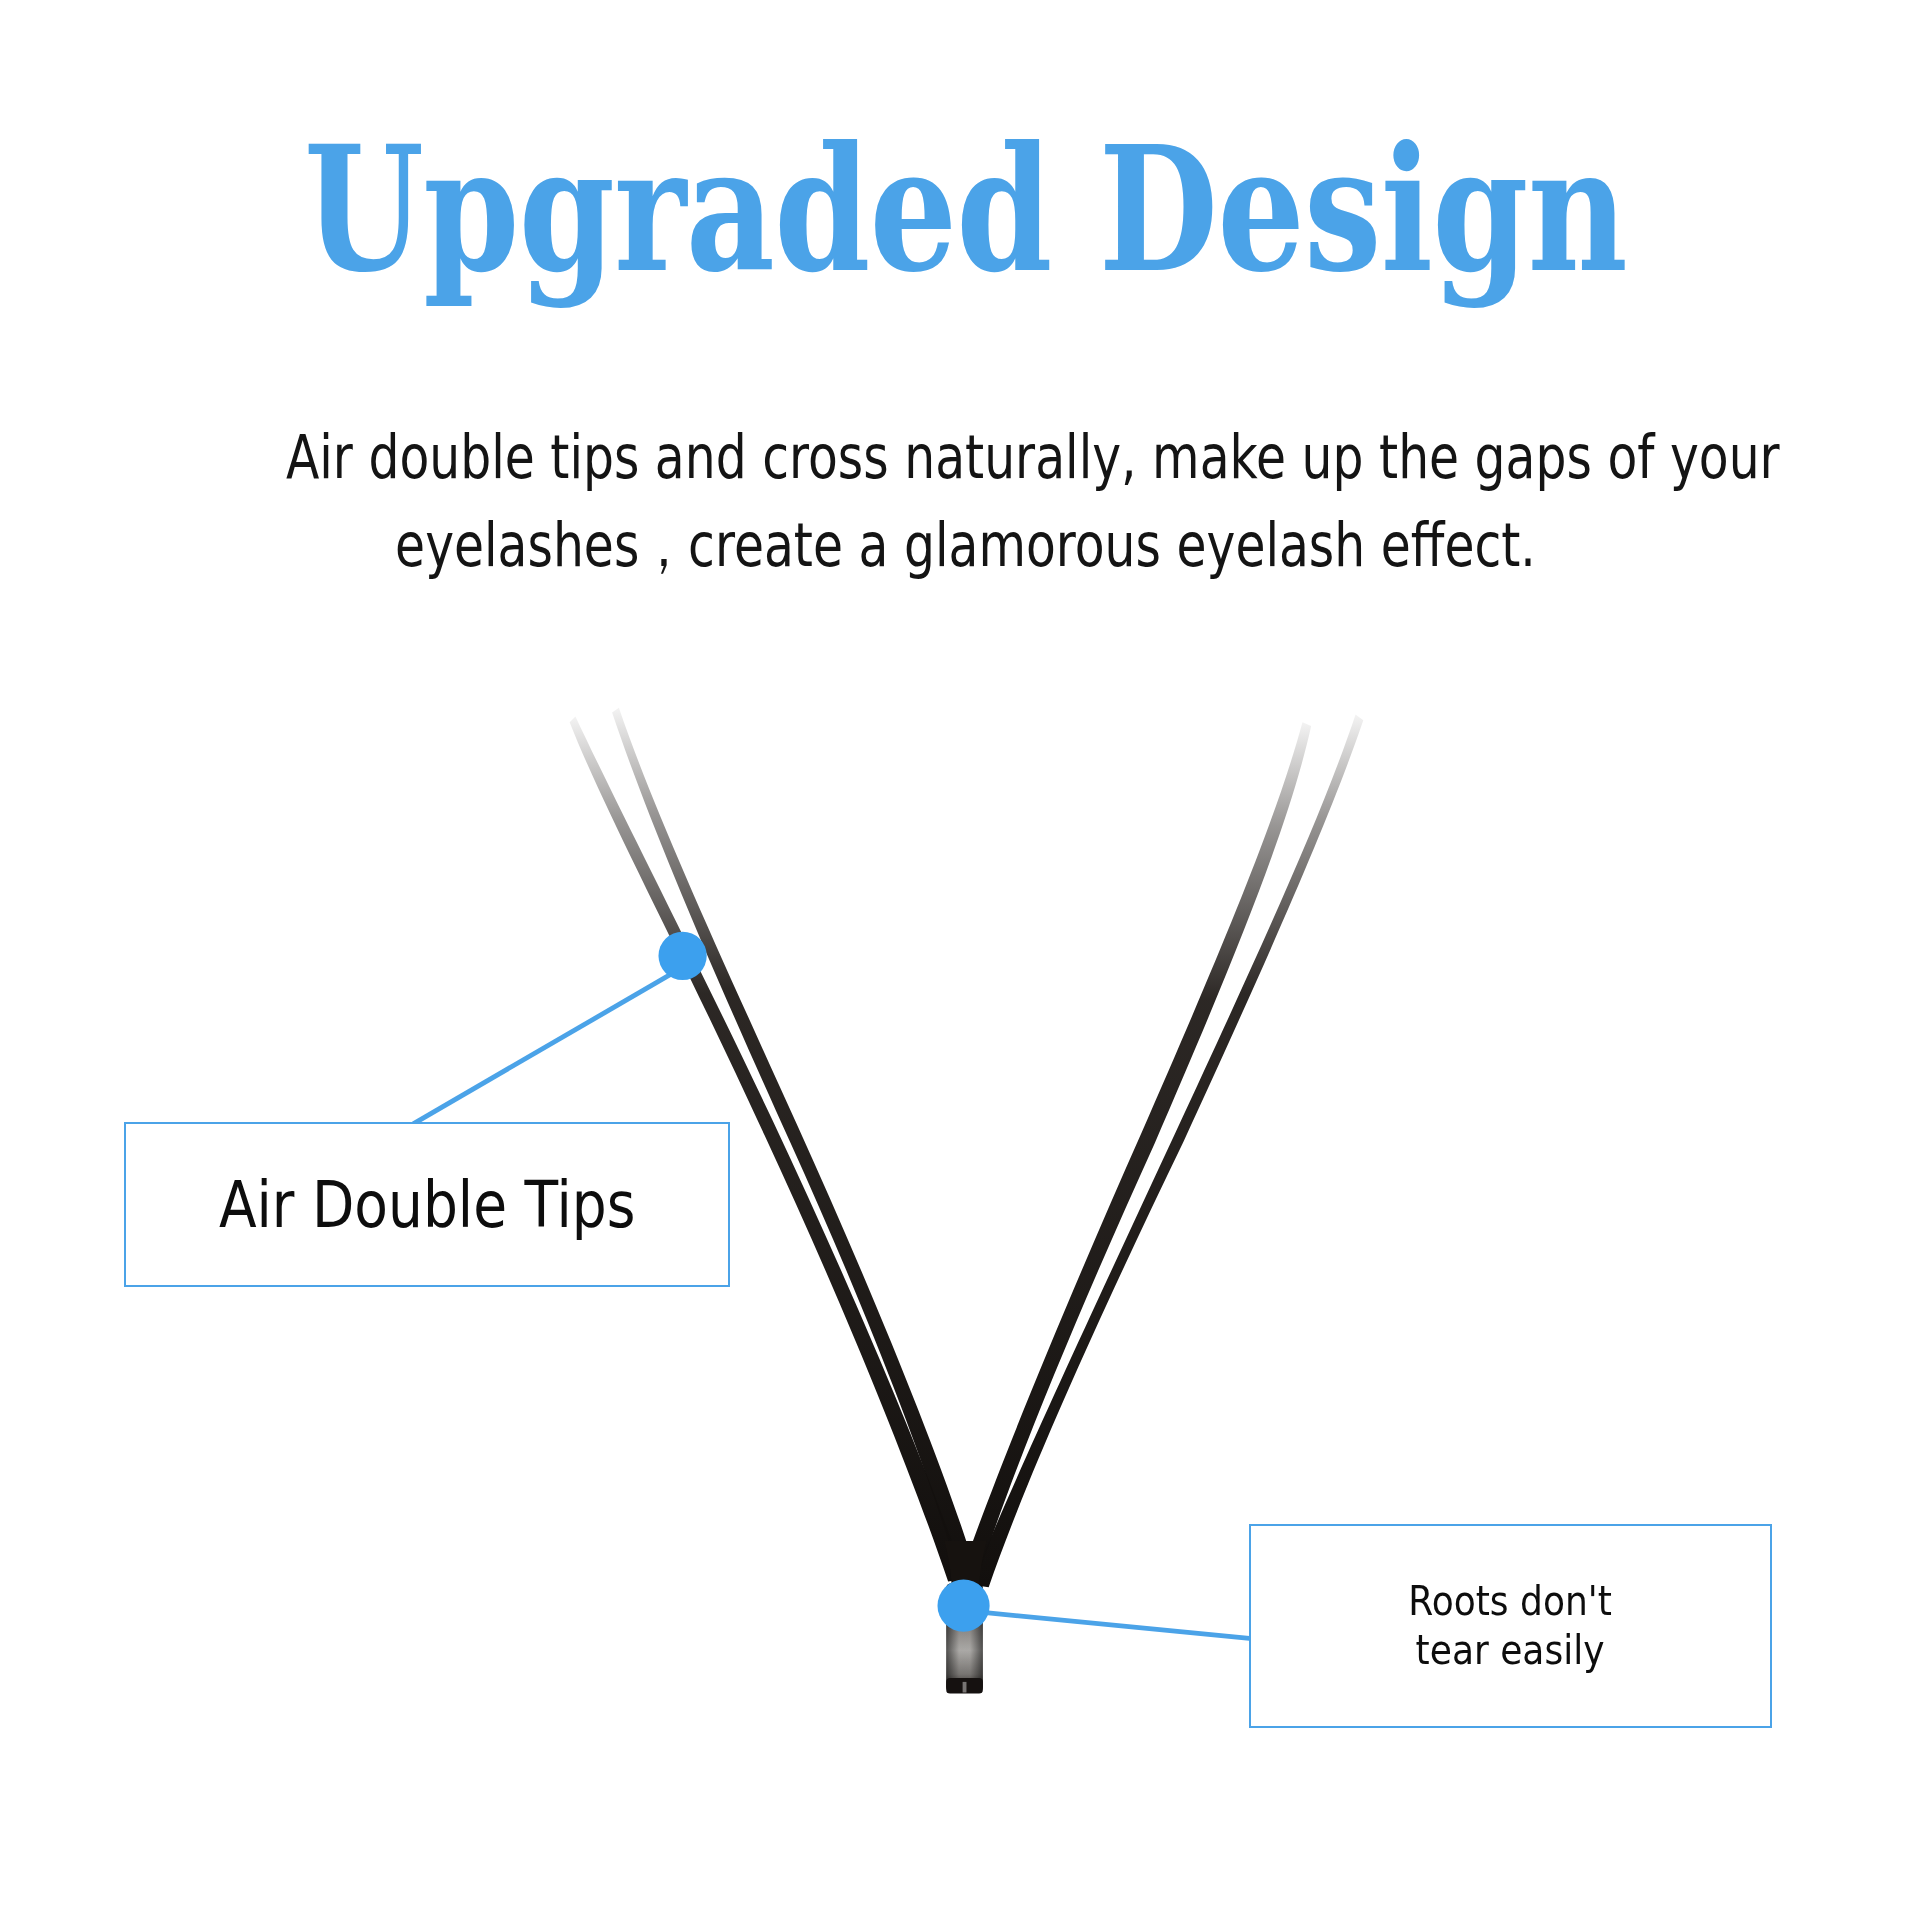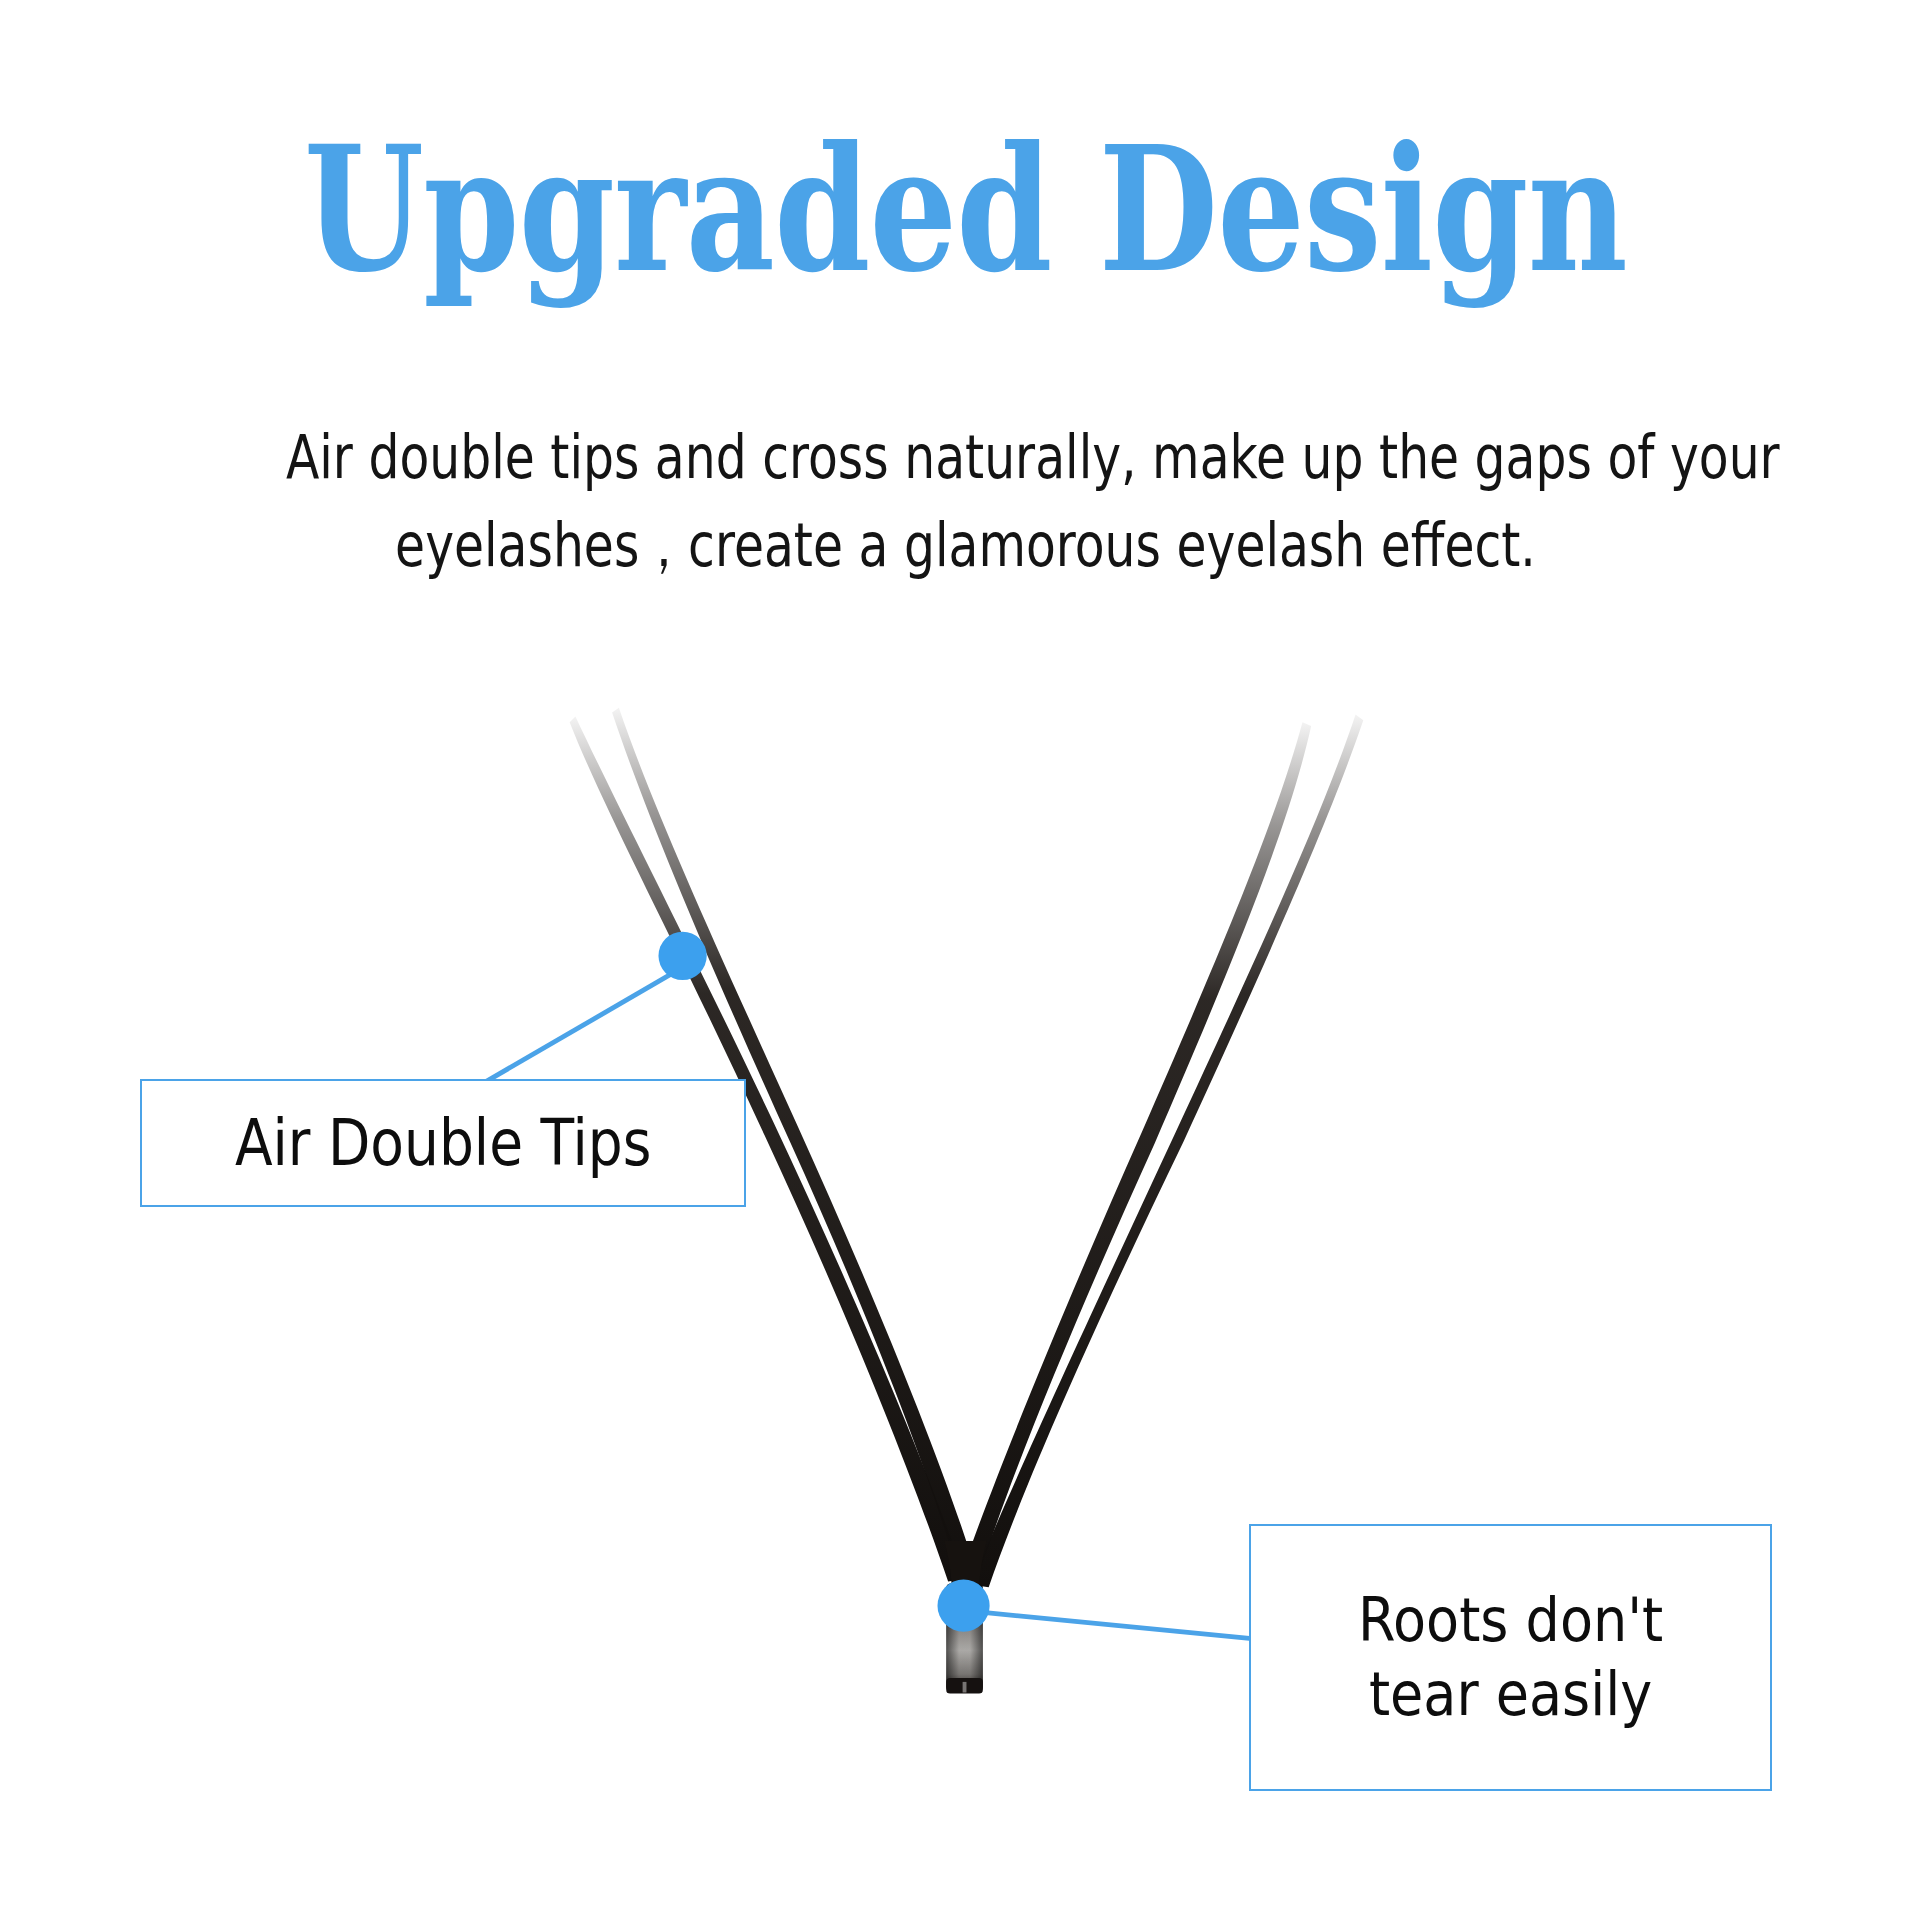--- a/index.html
+++ b/index.html
@@ -69,34 +69,33 @@
     display: flex;
     align-items: center;
     justify-content: center;
     text-align: center;
     color: #0d0d0d;
     font-family: "DejaVu Sans", "Liberation Sans", sans-serif;
     font-weight: 400;
   }
   #callout-tips {
     left: 124px;
-    top: 1079px;
+    top: 1122px;
     width: 606px;
-    height: 128px;
+    height: 165px;
     font-size: 64px;
-    margin-left: 16px;
   }
   #callout-tips .txt { transform: scaleX(0.86); white-space: nowrap; }
 
   #callout-roots {
     left: 1249px;
     top: 1524px;
     width: 523px;
-    height: 267px;
-    font-size: 60px;
+    height: 204px;
+    font-size: 40px;
     line-height: 1.22;
   }
   #callout-roots .txt { transform: scaleX(0.90); }
   #callout-roots .txt .l { display: block; white-space: nowrap; }
 </style>
 </head>
 <body>
 
 <div id="page">
 

